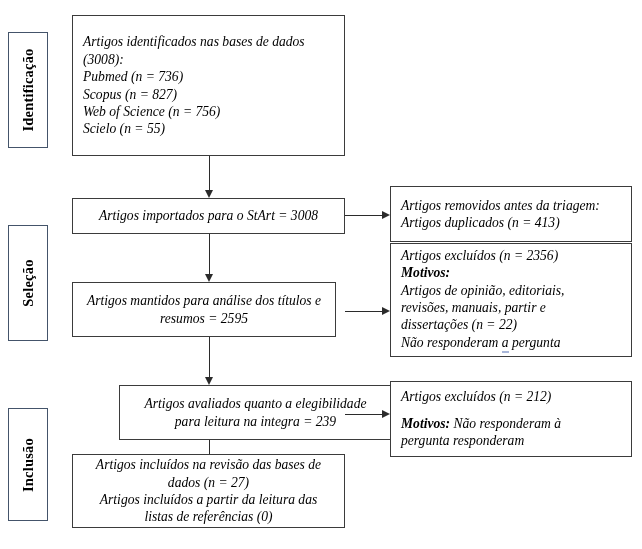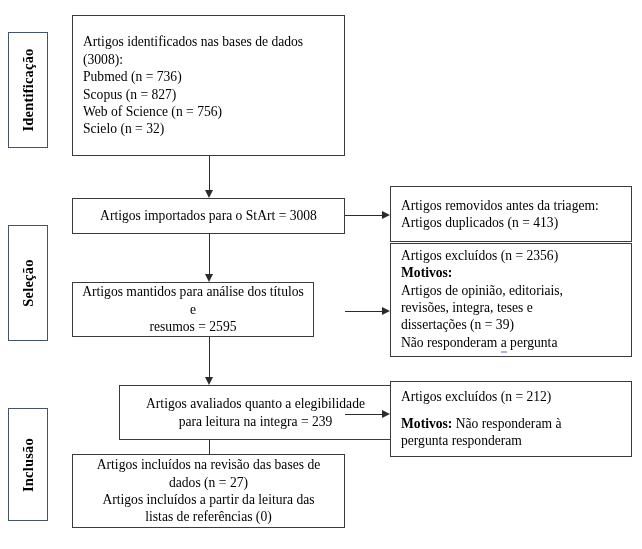--- a/index.html
+++ b/index.html
@@ -41,20 +41,21 @@
   .flow-box {
     position: absolute;
     border: 1.3px solid #3b3b3b;
     background: #ffffff;
     box-sizing: border-box;
     display: flex;
     flex-direction: column;
     justify-content: center;
     font-size: 13.6px;
     line-height: 1.28;
+    font-style: italic;
   }
   .flow-box .line { white-space: pre-wrap; }
   .flow-box.left-align {
     align-items: flex-start;
     padding: 4px 8px 4px 10px;
     text-align: left;
   }
   .flow-box.center-align {
     align-items: center;
     padding: 16px 9px;
@@ -114,55 +115,55 @@
   <div class="stage-box" style="left:8px; top:408px; width:40px; height:113px;">
     <span class="stage-label">Inclusão</span>
   </div>
 
   <div class="flow-box left-align" style="left:72px; top:15px; width:273px; height:141px;">
     <span class="line">Artigos identificados nas bases de dados</span>
     <span class="line">(3008):</span>
     <span class="line">Pubmed (n = 736)</span>
     <span class="line">Scopus (n = 827)</span>
     <span class="line">Web of Science (n = 756)</span>
-    <span class="line">Scielo (n = 32)</span>
+    <span class="line">Scielo (n = 55)</span>
   </div>
 
   <div class="v-line" style="left:209px; top:156px; height:36px;"></div>
   <div class="arrow-down" style="left:205px; top:190px;"></div>
 
   <div class="flow-box center-align" style="left:72px; top:198px; width:273px; height:36px;">
     <span class="line">Artigos importados para o StArt = 3008</span>
   </div>
 
   <div class="h-line" style="left:345px; top:215px; width:39px;"></div>
   <div class="arrow-right" style="left:382px; top:211px;"></div>
 
   <div class="flow-box left-align" style="left:390px; top:186px; width:242px; height:56px;">
     <span class="line">Artigos removidos antes da triagem:</span>
     <span class="line">Artigos duplicados (n = 413)</span>
   </div>
 
   <div class="v-line" style="left:209px; top:234px; height:42px;"></div>
   <div class="arrow-down" style="left:205px; top:274px;"></div>
 
-  <div class="flow-box center-align" style="left:72px; top:282px; width:242px; height:55px;">
+  <div class="flow-box center-align" style="left:72px; top:282px; width:264px; height:55px;">
     <span class="line">Artigos mantidos para análise dos títulos e</span>
     <span class="line">resumos = 2595</span>
   </div>
 
   <div class="h-line" style="left:345px; top:311px; width:39px;"></div>
   <div class="arrow-right" style="left:382px; top:307px;"></div>
 
   <div class="flow-box left-align" style="left:390px; top:243px; width:242px; height:114px;text-align:center;">
     <span class="line">Artigos excluídos (n = 2356)</span>
     <span class="line bold">Motivos:</span>
     <span class="line">Artigos de opinião, editoriais,</span>
-    <span class="line">revisões, integra, teses e</span>
-    <span class="line">dissertações (n = 39)</span>
+    <span class="line">revisões, manuais, partir e</span>
+    <span class="line">dissertações (n = 22)</span>
     <span class="line">Não responderam <span class="grammar-mark">a</span> pergunta</span>
   </div>
 
   <div class="v-line" style="left:209px; top:337px; height:42px;"></div>
   <div class="arrow-down" style="left:205px; top:377px;"></div>
 
   <div class="flow-box center-align" style="left:72px; top:385px; width:273px; height:55px;margin-left:47px;">
     <span class="line">Artigos avaliados quanto a elegibilidade</span>
     <span class="line">para leitura na integra = 239</span>
   </div>

